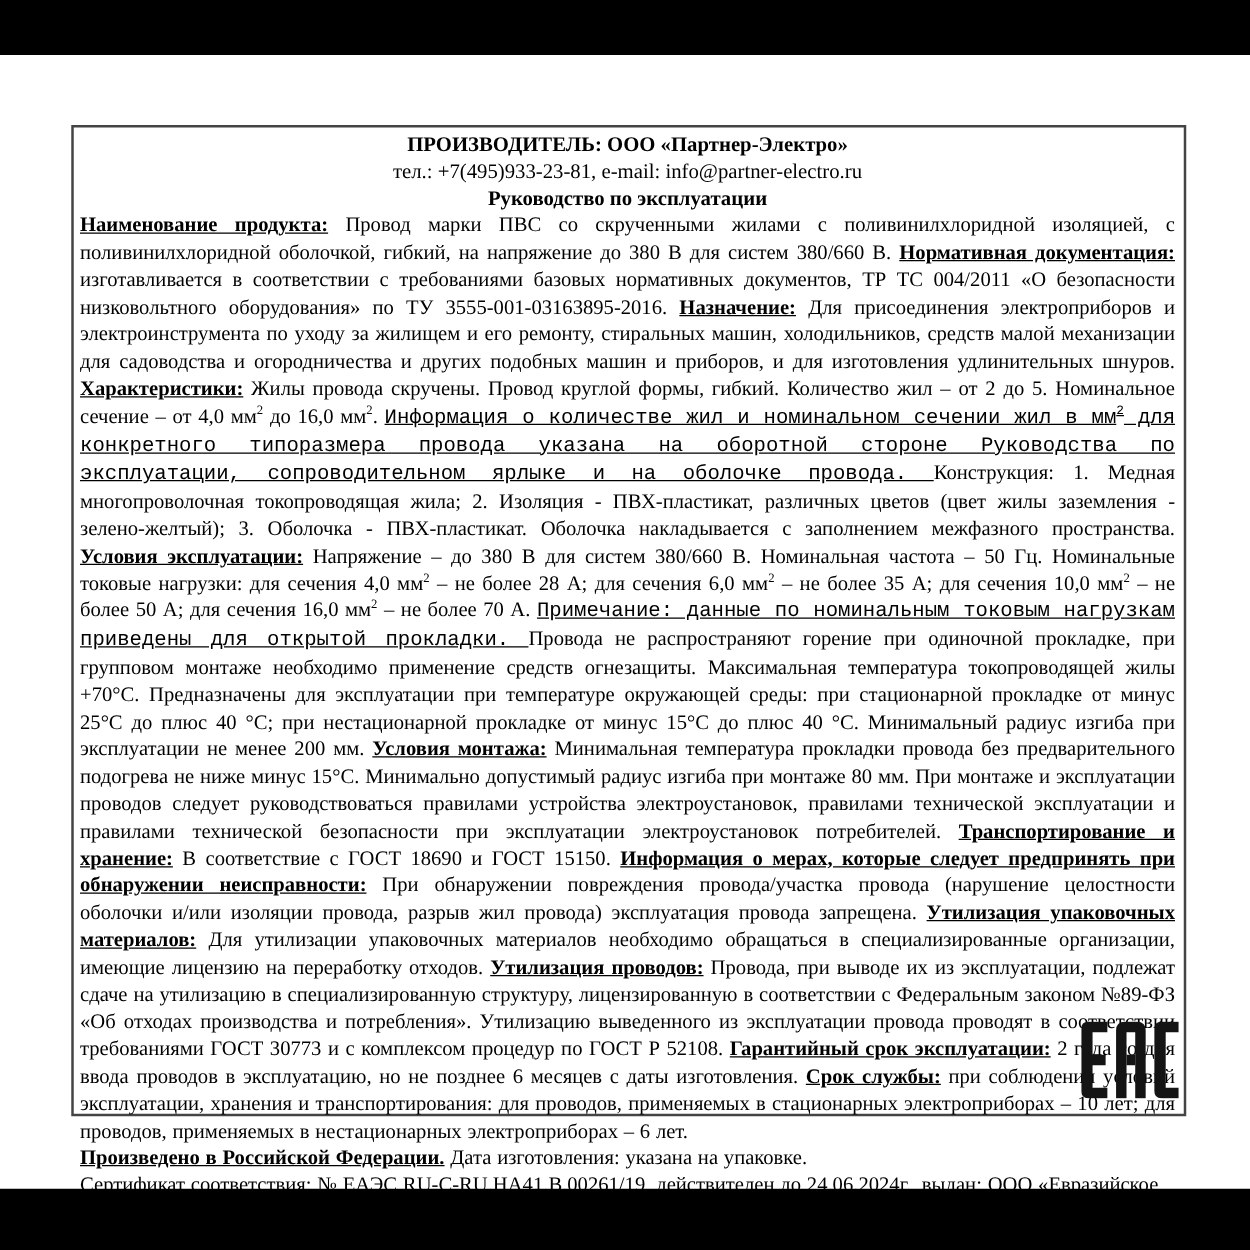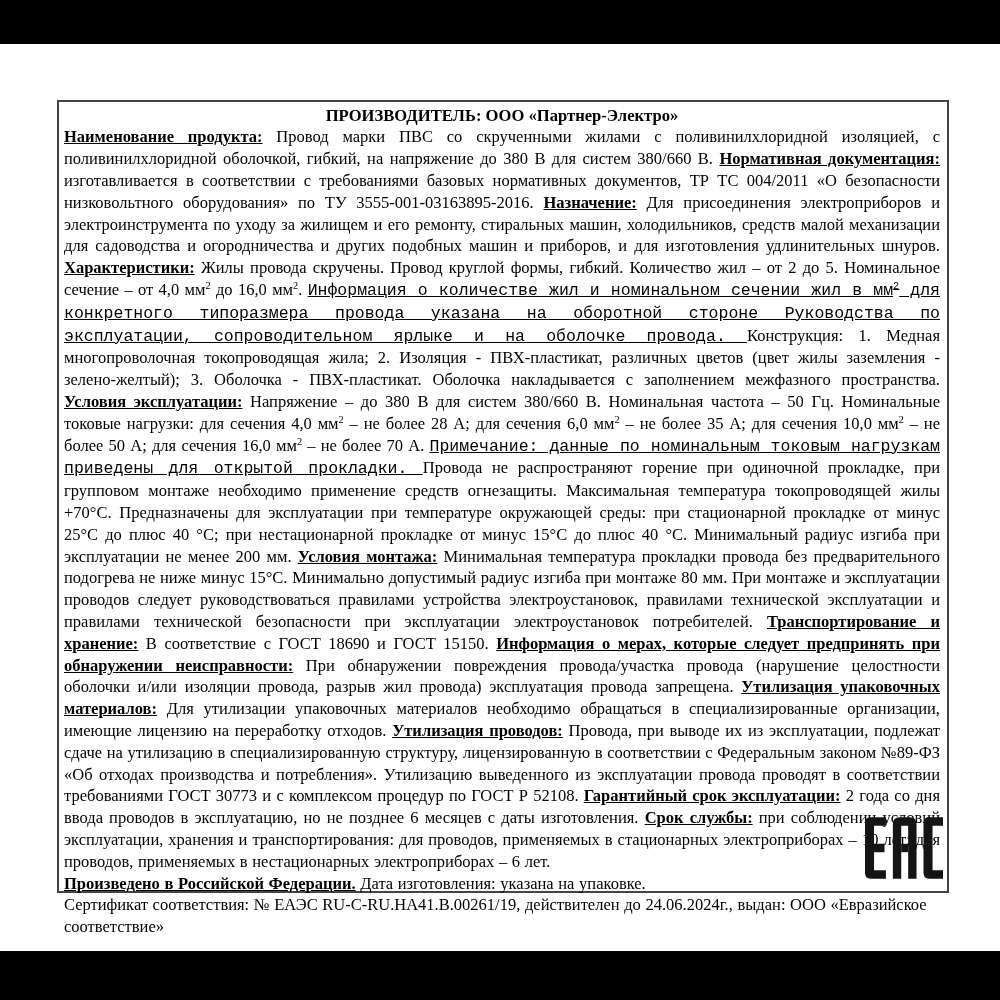--- a/index.html
+++ b/index.html
@@ -38,20 +38,22 @@
   .eac svg{display:block;width:78px;height:62px;}
   .sr{position:absolute;width:1px;height:1px;overflow:hidden;clip:rect(0 0 0 0);}
 </style>
 </head>
 <body>
 
 <div class="paper">
   <div class="sheet">
 
     <div class="hline hbold">ПРОИЗВОДИТЕЛЬ: ООО «Партнер-Электро»</div>
+    <div class="hline">тел.: +7(495)933-23-81, e-mail: info@partner-electro.ru</div>
+    <div class="hline hbold">Руководство по эксплуатации</div>
 
     <div class="body-text">
         <p class="para justify"><span class="b">Наименование продукта:</span><span> Провод марки ПВС со скрученными жилами с поливинилхлоридной изоляцией, с поливинилхлоридной оболочкой, гибкий, на напряжение до 380 В для систем 380/660 В. </span><span class="b">Нормативная документация:</span><span> изготавливается в соответствии с требованиями базовых нормативных документов, ТР ТС 004/2011 «О безопасности низковольтного оборудования» по ТУ 3555-001-03163895-2016. </span><span class="b">Назначение:</span><span> Для присоединения электроприборов и электроинструмента по уходу за жилищем и его ремонту, стиральных машин, холодильников, средств малой механизации для садоводства и огородничества и других подобных машин и приборов, и для изготовления удлинительных шнуров. </span><span class="b">Характеристики:</span><span> Жилы провода скручены. Провод круглой формы, гибкий. Количество жил – от 2 до 5. Номинальное сечение – от 4,0 мм</span><sup>2</sup><span> до 16,0 мм</span><sup>2</sup><span>. </span><span class="u">Информация о количестве жил и номинальном сечении жил в мм</span><sup class="u">2</sup><span class="u"> для конкретного типоразмера провода указана на оборотной стороне Руководства по эксплуатации, сопроводительном ярлыке и на оболочке провода. </span><span>Конструкция: 1. Медная многопроволочная токопроводящая жила; 2. Изоляция - ПВХ-пластикат, различных цветов (цвет жилы заземления - зелено-желтый); 3. Оболочка - ПВХ-пластикат. Оболочка накладывается с заполнением межфазного пространства. </span><span class="b">Условия эксплуатации:</span><span> Напряжение – до 380 В для систем 380/660 В. Номинальная частота – 50 Гц. Номинальные токовые нагрузки: для сечения 4,0 мм</span><sup>2</sup><span> – не более 28 А; для сечения 6,0 мм</span><sup>2</sup><span> – не более 35 А; для сечения 10,0 мм</span><sup>2</sup><span> – не более 50 А; для сечения 16,0 мм</span><sup>2</sup><span> – не более 70 А. </span><span class="u">Примечание: данные по номинальным токовым нагрузкам приведены для открытой прокладки. </span><span>Провода не распространяют горение при одиночной прокладке, при групповом монтаже необходимо применение средств огнезащиты. Максимальная температура токопроводящей жилы +70°С. Предназначены для эксплуатации при температуре окружающей среды: при стационарной прокладке от минус 25°С до плюс 40 °С; при нестационарной прокладке от минус 15°С до плюс 40 °С. Минимальный радиус изгиба при эксплуатации не менее 200 мм. </span><span class="b">Условия монтажа:</span><span> Минимальная температура прокладки провода без предварительного подогрева не ниже минус 15°С. Минимально допустимый радиус изгиба при монтаже 80 мм. При монтаже и эксплуатации проводов следует руководствоваться правилами устройства электроустановок, правилами технической эксплуатации и правилами технической безопасности при эксплуатации электроустановок потребителей. </span><span class="b">Транспортирование и хранение:</span><span> В соответствие с ГОСТ 18690 и ГОСТ 15150. </span><span class="b">Информация о мерах, которые следует предпринять при обнаружении неисправности:</span><span> При обнаружении повреждения провода/участка провода (нарушение целостности оболочки и/или изоляции провода, разрыв жил провода) эксплуатация провода запрещена. </span><span class="b">Утилизация упаковочных материалов:</span><span> Для утилизации упаковочных материалов необходимо обращаться в специализированные организации, имеющие лицензию на переработку отходов. </span><span class="b">Утилизация проводов:</span><span> Провода, при выводе их из эксплуатации, подлежат сдаче на утилизацию в специализированную структуру, лицензированную в соответствии с Федеральным законом №89-ФЗ «Об отходах производства и потребления». Утилизацию выведенного из эксплуатации провода проводят в соответствии требованиями ГОСТ 30773 и с комплексом процедур по ГОСТ Р 52108. </span><span class="b">Гарантийный срок эксплуатации:</span><span> 2 года со дня ввода проводов в эксплуатацию, но не позднее 6 месяцев с даты изготовления. </span><span class="b">Срок службы:</span><span> при соблюдении условий эксплуатации, хранения и транспортирования: для проводов, применяемых в стационарных электроприборах – 10 лет; для проводов, применяемых в нестационарных электроприборах – 6 лет.</span></p>
         <p class="para"><span class="b">Произведено в Российской Федерации.</span><span> Дата изготовления: указана на упаковке.</span></p>
         <p class="para"><span>Сертификат соответствия: № ЕАЭС RU-C-RU.НА41.В.00261/19, действителен до 24.06.2024г., выдан: ООО «Евразийское соответствие»</span></p>
       </div>
 
     <div class="eac">
       <span class="sr">ЕАС</span>
       <svg viewBox="0 0 112 88" xmlns="http://www.w3.org/2000/svg" aria-hidden="true">

